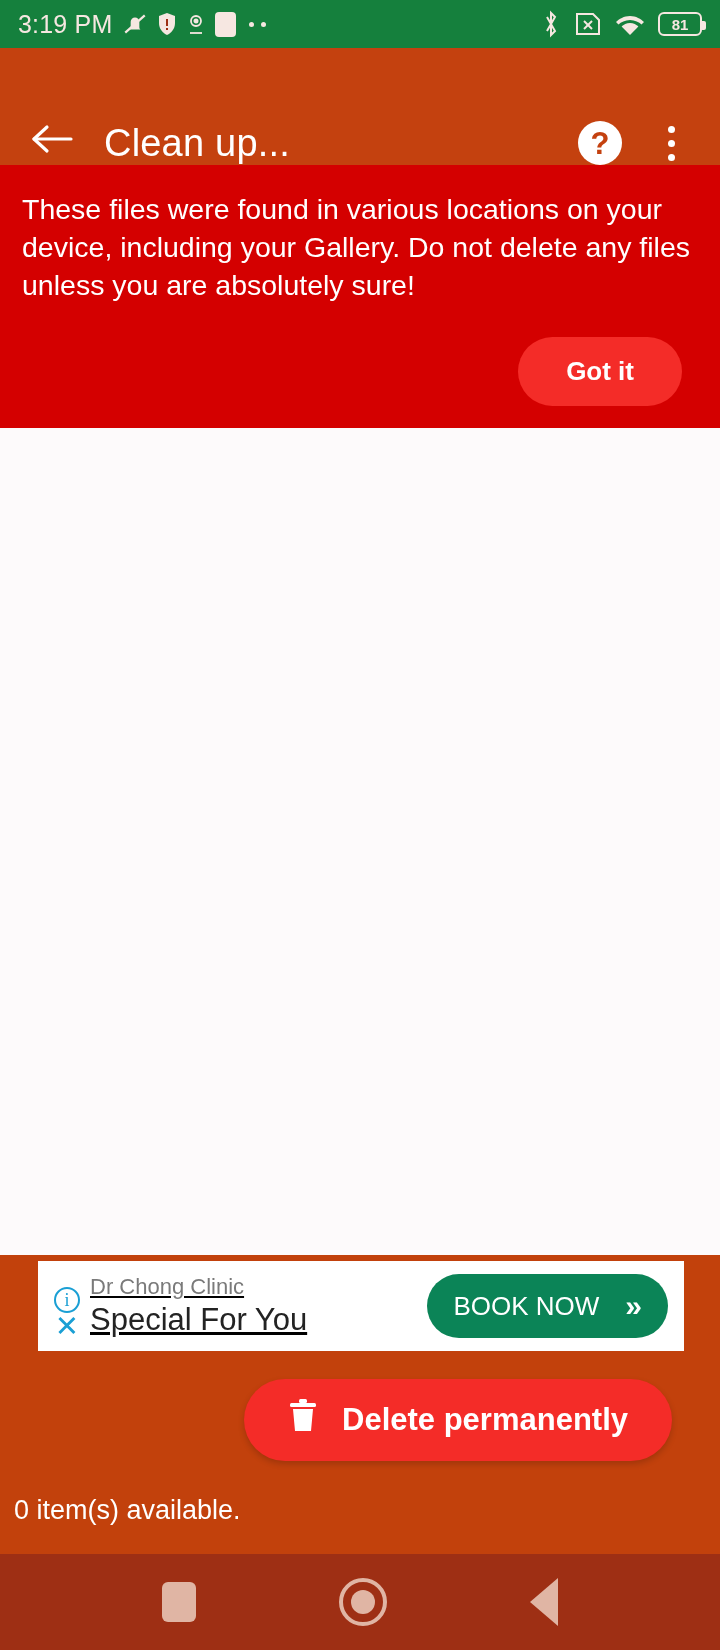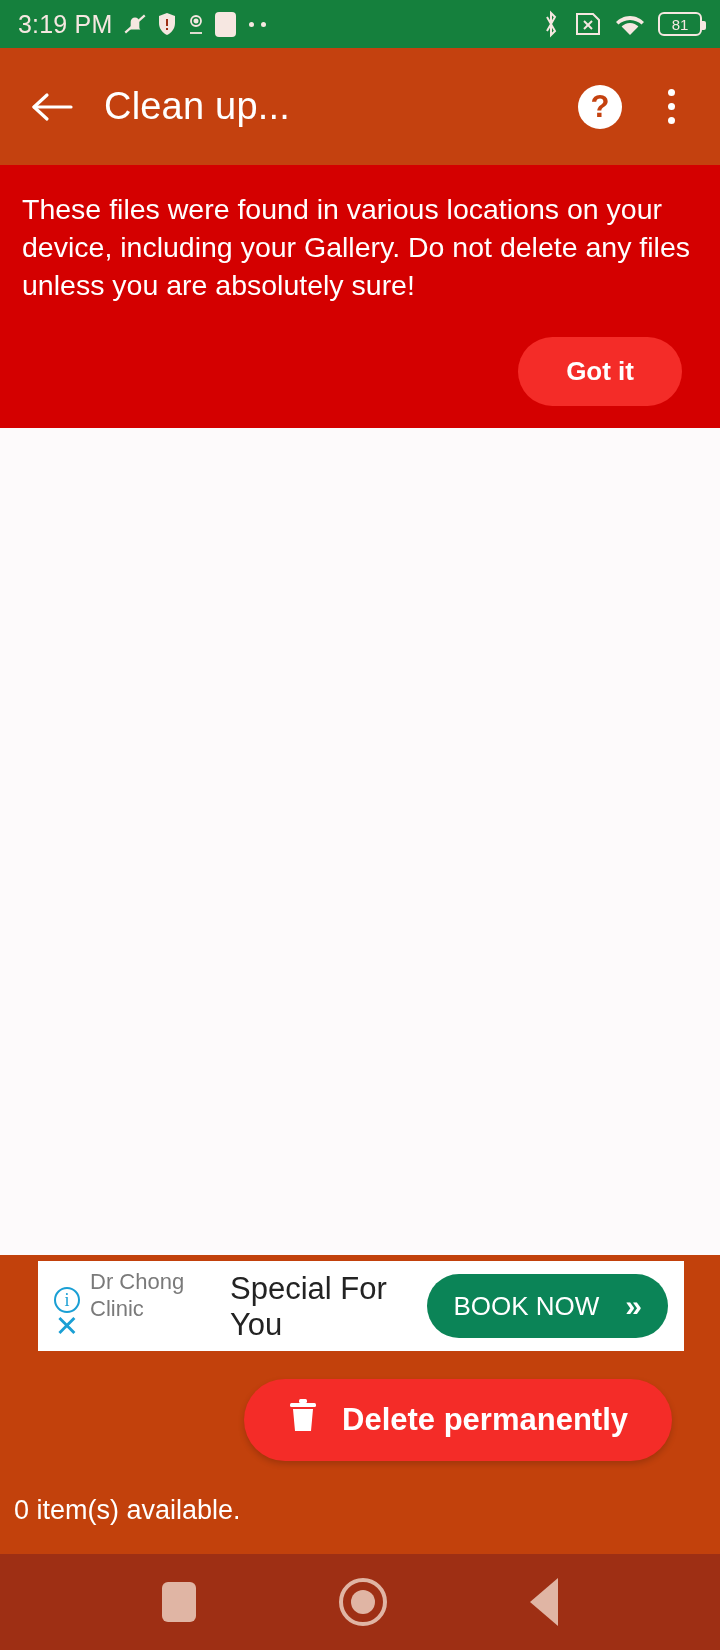--- a/index.html
+++ b/index.html
@@ -25,25 +25,25 @@
   .sb-dots { display:flex; gap:7px; align-items:center; margin-left:4px;}
   .sb-dots i { width:5px; height:5px; background:#f6e7e1; border-radius:50%; display:block; }
   .batt {
     width:44px; height:24px; border:2.5px solid #f6e7e1; border-radius:6px;
     position:relative; display:flex; align-items:center; justify-content:center;
   }
   .batt:after {
     content:""; position:absolute; right:-6px; top:7px; width:4px; height:9px;
     background:#f6e7e1; border-radius:0 2px 2px 0;
   }
-  .batt span { font-size:15px; font-weight:normal; color:#f6e7e1; line-height:1; }
+  .batt span { font-size:15px; font-weight:bold; color:#f6e7e1; line-height:1; }
 
   
   .appbar {
-    height:117px; background:#c4410f; display:flex; align-items:center;
+    height:117px; background:#c4410f; display:flex; align-items:flex-end;
     padding:0 26px; flex:0 0 auto;
   }
   .back-arrow { width:52px; height:52px; display:flex; align-items:center; justify-content:center; flex:0 0 auto; }
   .app-title {
     color:#ffffff; font-size:38px; margin-left:26px; flex:1;
     white-space:nowrap; overflow:hidden; letter-spacing:.2px;
   }
   .help-icon {
     width:44px; height:44px; border-radius:50%; background:#ffffff;
     display:flex; align-items:center; justify-content:center; flex:0 0 auto;
@@ -97,21 +97,21 @@
     width:34px; display:flex; flex-direction:column; align-items:center;
     justify-content:center; gap:2px; flex:0 0 auto; margin-top:14px;
   }
   .ad-i {
     width:26px; height:26px; border:2px solid #1a9fd4; border-radius:50%;
     color:#1a9fd4; font-size:18px; font-style:normal; display:flex;
     align-items:center; justify-content:center; font-family:"Liberation Serif", serif;
     line-height:1;
   }
   .ad-x { color:#1a9fd4; font-size:29px; line-height:.8; font-weight:300; }
-  .ad-texts { flex:1; display:flex; flex-direction:row; justify-content:flex-end; margin-left:6px; }
+  .ad-texts { flex:1; display:flex; flex-direction:column; justify-content:flex-end; margin-left:6px;text-decoration:underline; }
   .ad-adv { font-size:22px; color:#7a7a7a; line-height:1.2; }
   .ad-head { font-size:31px; color:#232323; line-height:1.15; margin-top:2px; }
   .ad-cta {
     background:#0b8457; color:#ffffff; font-size:26px; border:none;
     border-radius:34px; padding:15px 26px; margin-right:16px;
     display:flex; align-items:center; gap:26px; cursor:pointer; white-space:nowrap;
   }
   .ad-cta .chev { font-size:30px; font-weight:bold; }
 
   

